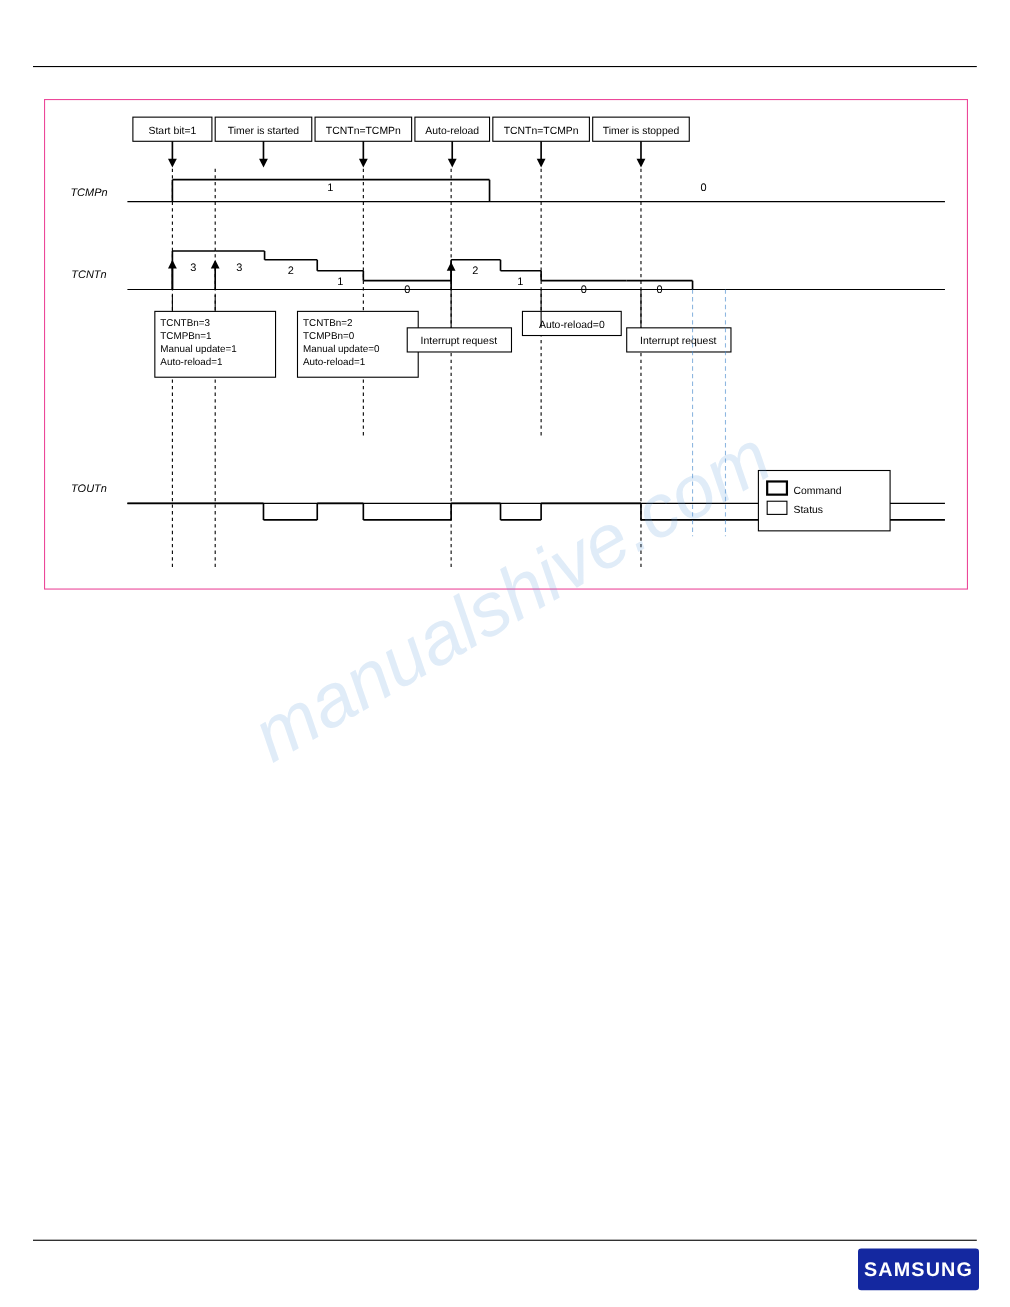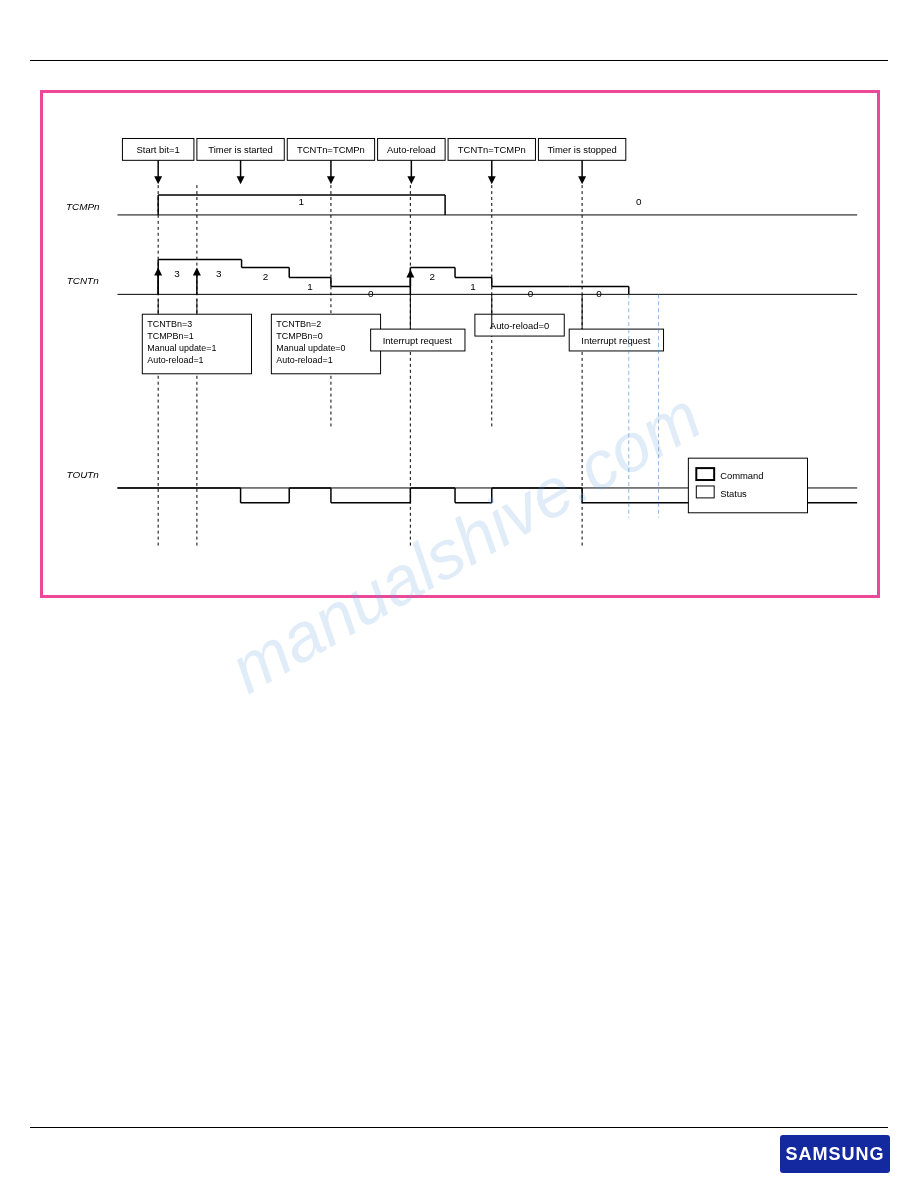--- a/index.html
+++ b/index.html
@@ -29,22 +29,22 @@
       right: 30px;
       height: 1px;
       background: #000;
     }
 
     .diagram-container {
       position: absolute;
       top: 90px;
       left: 40px;
       width: 840px;
-      height: 508px;
-      border: 3px solid #ec4899;
+      height: 446px;
+      border: 1px solid #ec4899;
     }
 
     .samsung-logo-box {
       position: absolute;
       bottom: 15px;
       right: 28px;
       width: 110px;
       height: 38px;
       background: #1428A0;
       display: flex;

